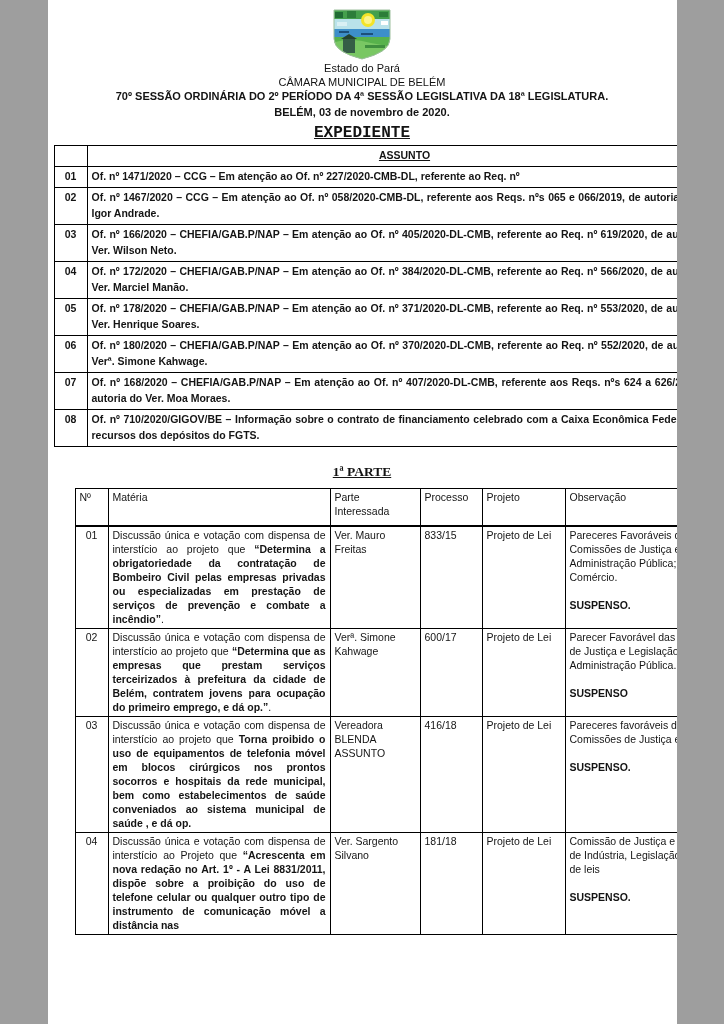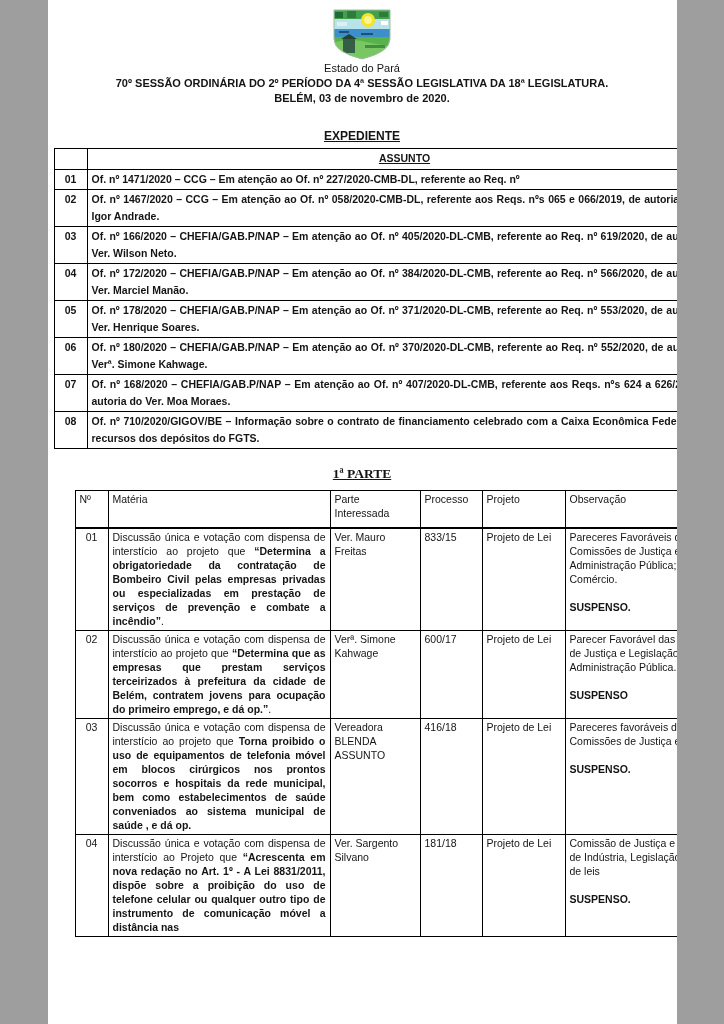--- a/index.html
+++ b/index.html
@@ -11,22 +11,22 @@
     overflow:hidden;
     font-family:"Liberation Sans",sans-serif;
     color:#141414;
   }
   
   .doc-header{text-align:center;padding-top:9px;}
   .coat{display:block;margin:0 auto 1px auto;}
   .hline{font-size:11px;line-height:13.5px;}
   .hline.bold{font-weight:bold;line-height:15.5px;}
   .heading-ul{
-    font-weight:bold;font-size:12px;line-height:15px;
-    text-decoration:underline;margin-top:22px;
+    font-weight:bold;font-size:16px;line-height:15px;
+    text-decoration:underline;margin-top:6px;font-family:Liberation Mono, monospace;
   }
   
   table{border-collapse:collapse;table-layout:fixed;width:669px;margin-left:27px;}
   td{border:1.5px solid #000;vertical-align:top;padding:1px 4px 2px 4px;}
   
   .expediente{margin-top:4px;margin-left:6px;}
   .expediente td{font-weight:bold;font-size:10.5px;line-height:16.5px;}
   .expediente .num{text-align:center;padding-left:0;padding-right:0;}
   .expediente .txt{text-align:justify;}
   .assunto-cell{text-align:center;height:17px;}
@@ -74,20 +74,21 @@
         <rect x="30" y="24" width="12" height="2" fill="#1c4f7a"></rect>
         <rect x="0" y="28" width="62" height="24" fill="#58b24c"></rect>
         <path d="M0,34 q20,-6 40,0 l22,4 v14 h-62 z" fill="#79c763"></path>
         <rect x="12" y="30" width="12" height="14" fill="#355e46"></rect>
         <path d="M10,30 l8,-5 8,5 z" fill="#24422f"></path>
         <rect x="34" y="36" width="20" height="3" fill="#3f8f3f"></rect>
       </g>
       <path d="M3,1 h56 v29 q0,13 -28,20 q-28,-7 -28,-20 z" fill="none" stroke="#9dbf9d" stroke-width="1"></path>
     </svg>
     <div class="hline">Estado do Pará</div>
+    <div class="hline">CÂMARA MUNICIPAL DE BELÉM</div>
     <div class="hline bold">70º SESSÃO ORDINÁRIA DO  2º PERÍODO DA 4ª SESSÃO LEGISLATIVA DA 18ª LEGISLATURA.</div>
     <div class="hline bold">BELÉM, 03 de novembro de 2020.</div>
     <div class="heading-ul">EXPEDIENTE</div>
   </div>
 
   <table class="expediente">
     <colgroup>
         <col style="width:33px">
         <col>
       </colgroup>

